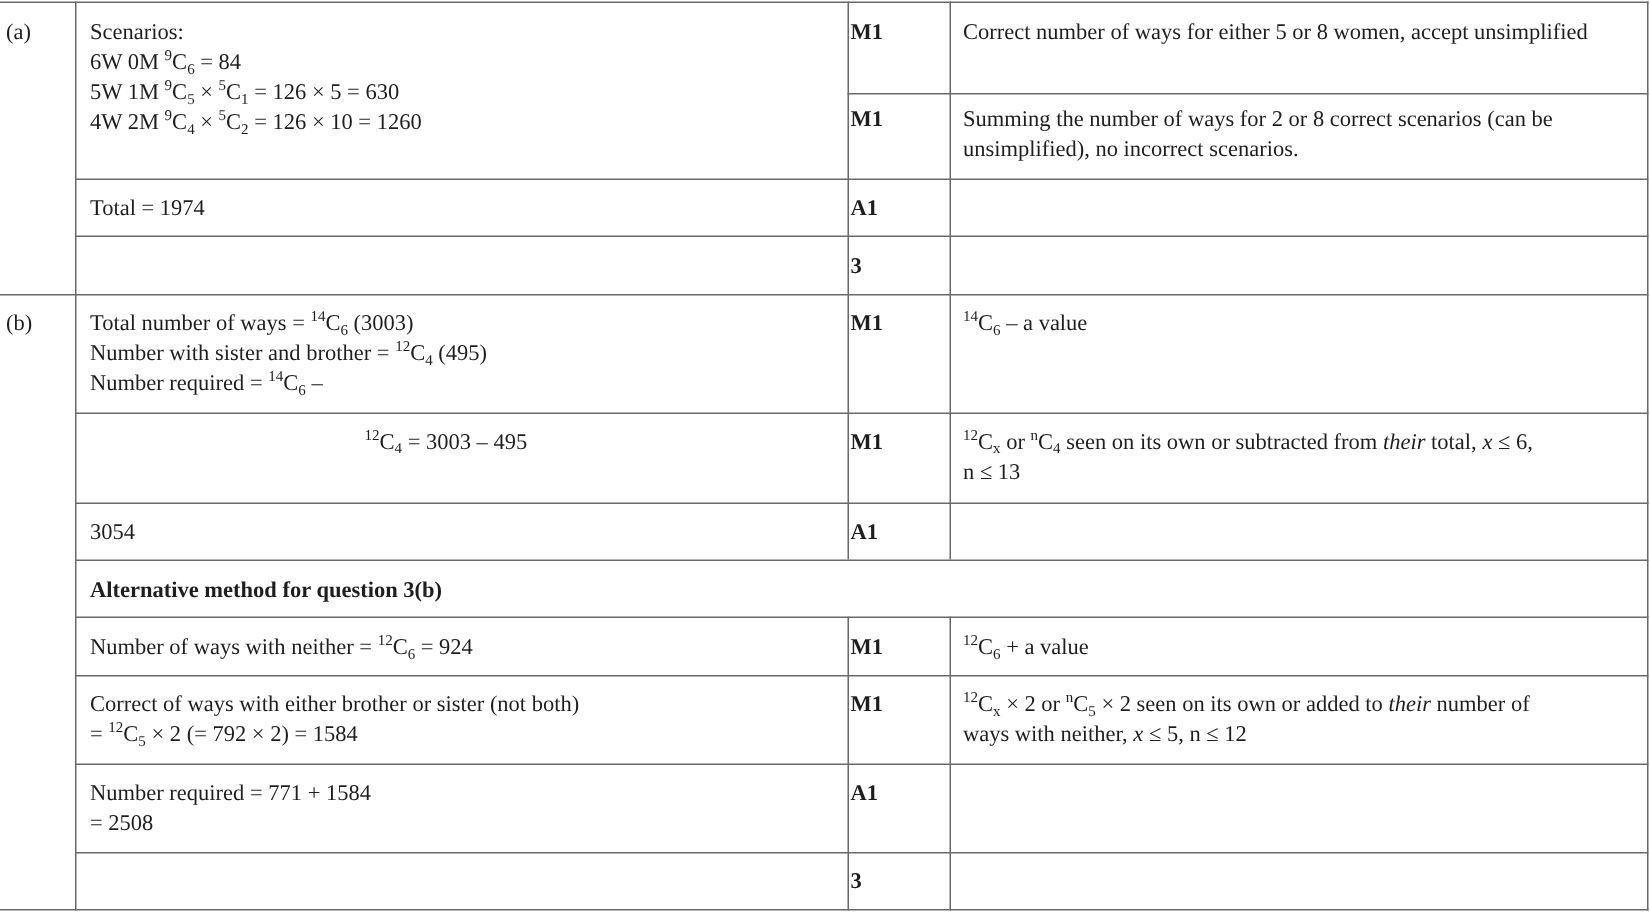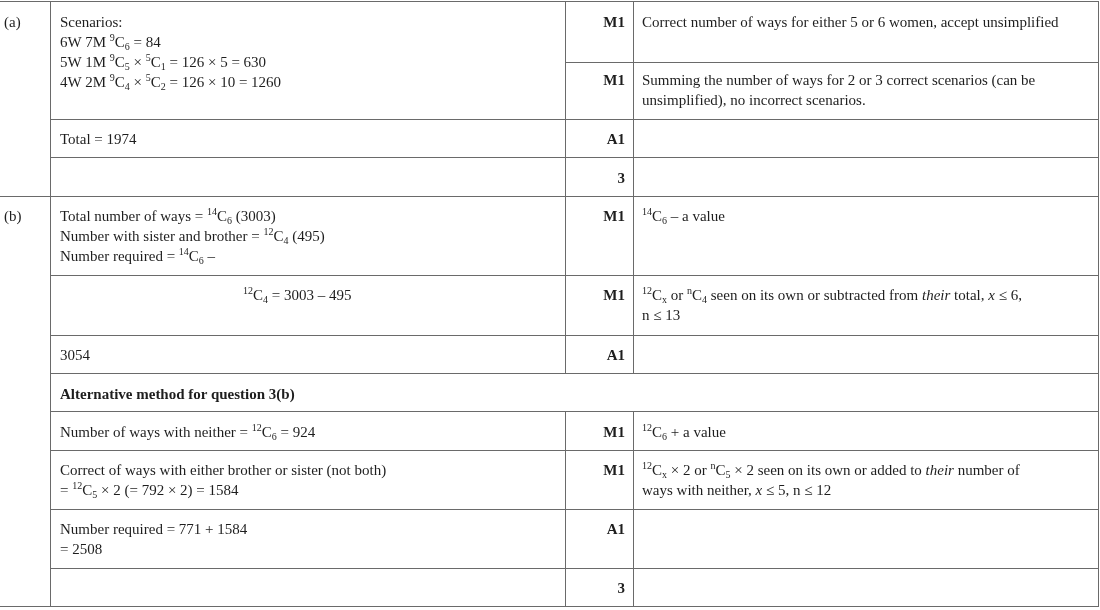--- a/index.html
+++ b/index.html
@@ -4,21 +4,21 @@
 <style>
   html, body { margin: 0; padding: 0; background: #ffffff; }
   body {
     width: 1100px; height: 610px; position: relative; overflow: hidden;
     font-family: "Liberation Serif", "DejaVu Serif", serif;
     color: #1e1e1e; font-size: 15px; line-height: 20px;
   }
   .hline { position: absolute; height: 0; border-top: 1.5px solid #6a6a6a; }
   .vline { position: absolute; width: 0; border-left: 1.5px solid #6a6a6a; }
   .txt { position: absolute; white-space: nowrap; }
-  .mark { position: absolute; width: 58px; text-align: right; font-weight: bold; }
+  .mark { position: absolute; width: 58px; font-weight: bold; }
   .bold { font-weight: bold; }
   sup, sub { font-size: 10px; line-height: 0; }
   sup { vertical-align: 6px; }
   sub { vertical-align: -3px; }
   i { font-style: italic; }
 </style>
 </head>
 <body>
 
 <div class="hline" style="left:0;top:1px;width:1099px;"></div>
@@ -40,29 +40,29 @@
 <div class="hline" style="left:50px;top:373px;width:1049px;"></div>
 <div class="hline" style="left:50px;top:411px;width:1049px;"></div>
 <div class="hline" style="left:50px;top:450px;width:1049px;"></div>
 <div class="hline" style="left:50px;top:509px;width:1049px;"></div>
 <div class="hline" style="left:50px;top:568px;width:1049px;"></div>
 <div class="hline" style="left:0;top:606px;width:1099px;"></div>
 
 <div class="txt" style="left:4px;top:12px;">(a)</div>
 
 <div class="txt" style="left:60px;top:12px;">Scenarios:</div>
-<div class="txt" style="left:60px;top:32px;"><span>6W 7M </span><sup>9</sup>C<sub>6</sub><span> = 84</span></div>
+<div class="txt" style="left:60px;top:32px;"><span>6W 0M </span><sup>9</sup>C<sub>6</sub><span> = 84</span></div>
 <div class="txt" style="left:60px;top:52px;"><span>5W 1M </span><sup>9</sup>C<sub>5</sub> × <sup>5</sup>C<sub>1</sub><span> = 126 × 5 = 630</span></div>
 <div class="txt" style="left:60px;top:72px;text-align:right;"><span>4W 2M </span><sup>9</sup>C<sub>4</sub> × <sup>5</sup>C<sub>2</sub><span> = 126 × 10 = 1260</span></div>
 
 <div class="mark" style="left:567px;top:12px;">M1</div>
-<div class="txt" style="left:642px;top:12px;white-space:normal;width:440px;">Correct number of ways for either 5 or 6 women, accept unsimplified</div>
+<div class="txt" style="left:642px;top:12px;white-space:normal;width:440px;">Correct number of ways for either 5 or 8 women, accept unsimplified</div>
 
 <div class="mark" style="left:567px;top:70px;">M1</div>
-<div class="txt" style="left:642px;top:70px;white-space:normal;width:445px;">Summing the number of ways for 2 or 3 correct scenarios (can be unsimplified), no incorrect scenarios.</div>
+<div class="txt" style="left:642px;top:70px;white-space:normal;width:445px;">Summing the number of ways for 2 or 8 correct scenarios (can be unsimplified), no incorrect scenarios.</div>
 
 <div class="txt" style="left:60px;top:129px;">Total = 1974</div>
 <div class="mark" style="left:567px;top:129px;">A1</div>
 
 <div class="mark" style="left:567px;top:168px;">3</div>
 
 <div class="txt" style="left:4px;top:206px;">(b)</div>
 
 <div class="txt" style="left:60px;top:206px;">Total number of ways = <sup>14</sup>C<sub>6</sub> (3003)</div>
 <div class="txt" style="left:60px;top:226px;">Number with sister and brother = <sup>12</sup>C<sub>4</sub> (495)</div>

